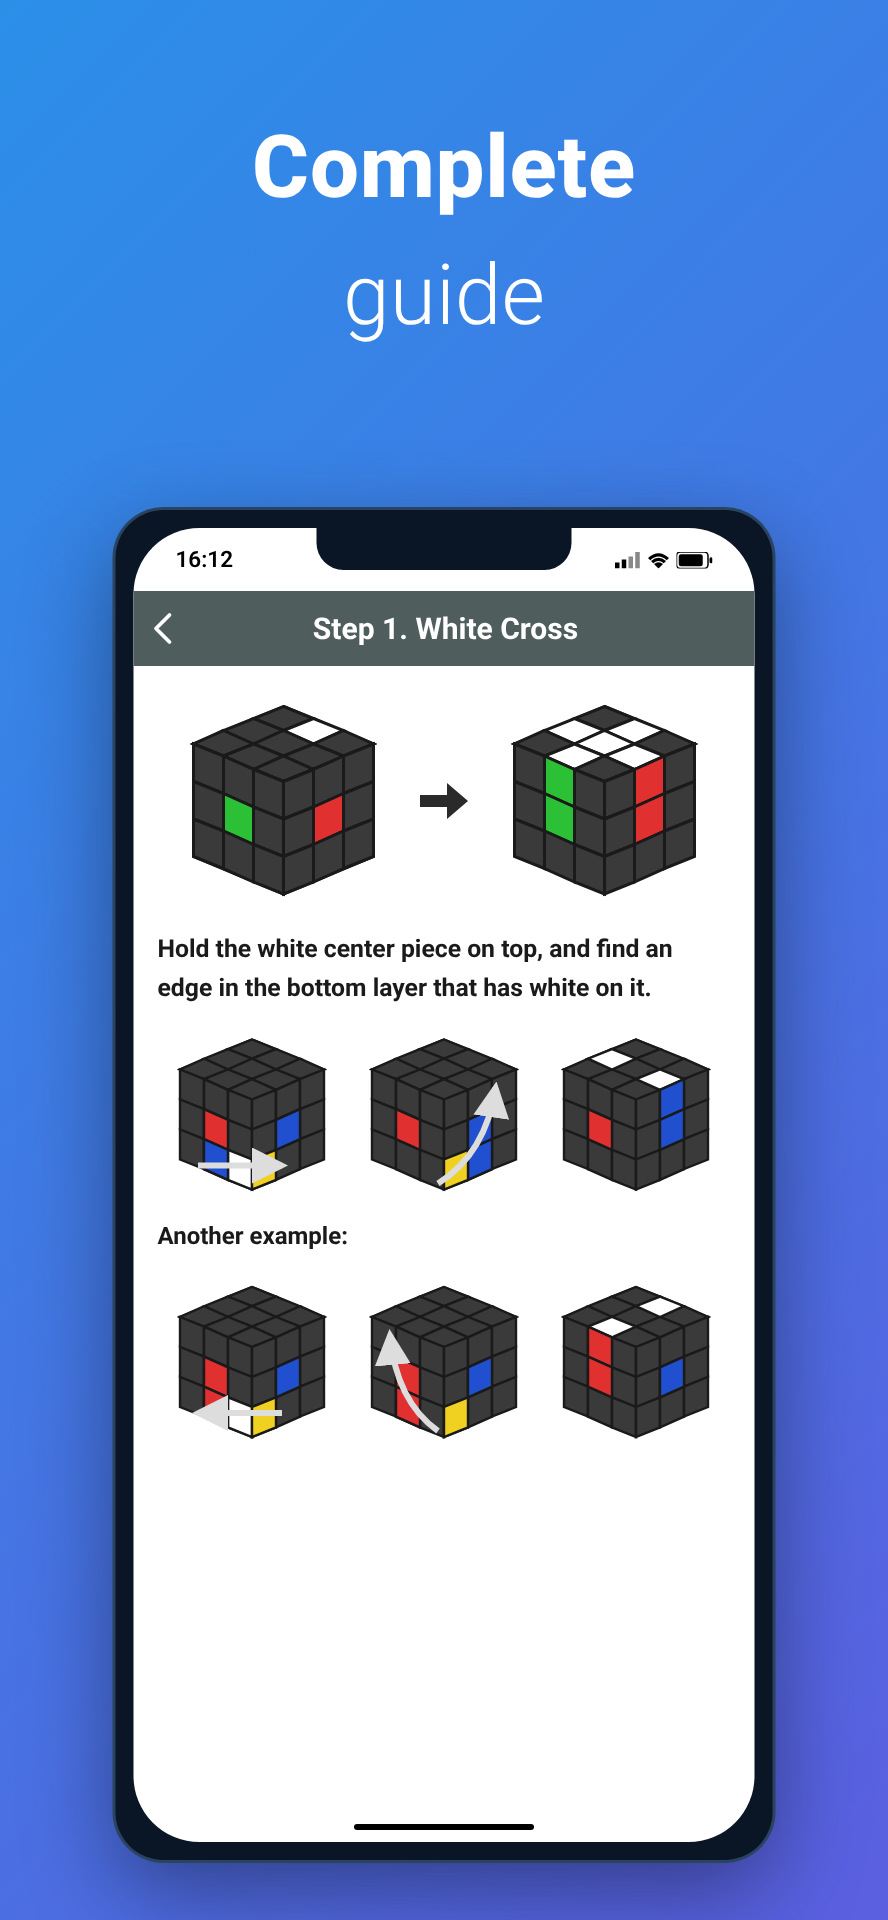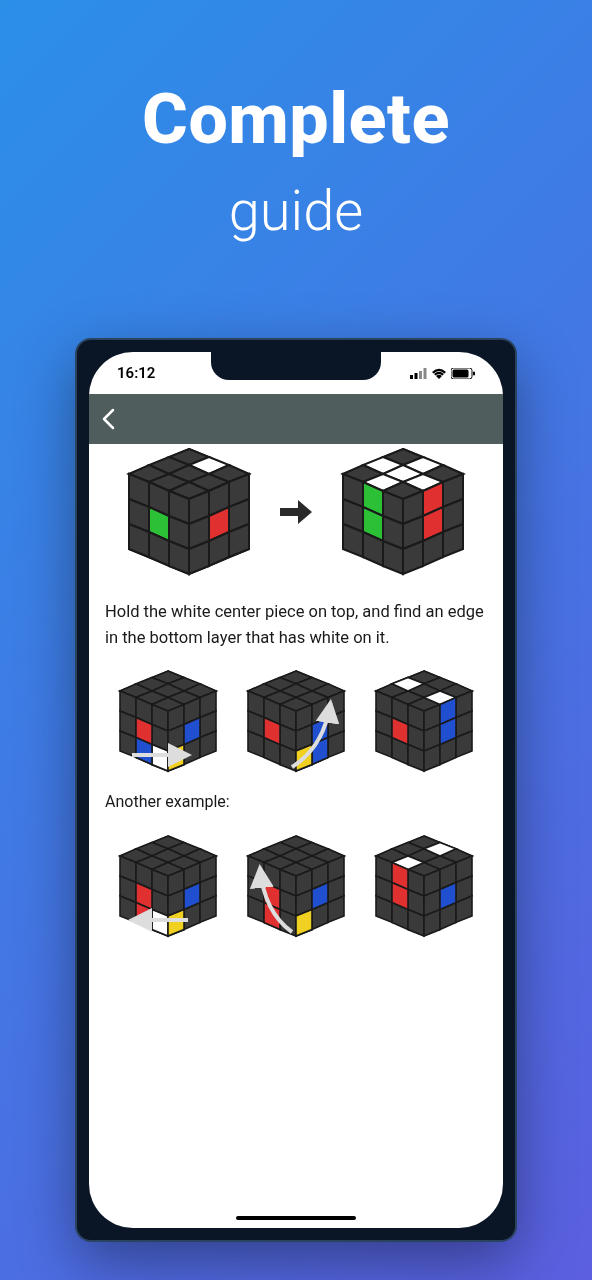--- a/index.html
+++ b/index.html
@@ -10,38 +10,38 @@
     font-family: -apple-system, BlinkMacSystemFont, "Segoe UI", Roboto, sans-serif;
     overflow: hidden;
     position: relative;
   }
   .hero {
     text-align: center;
     padding-top: 78px;
     color: #fff;
   }
   .hero-bold {
-    font-size: 70px;
+    font-size: 58px;
     font-weight: 800;
     letter-spacing: 0.5px;
   }
   .hero-light {
     font-size: 56px;
     font-weight: 300;
     margin-top: 18px;
   }
   .phone {
     position: absolute;
     top: 340px;
     left: 50%;
     transform: translateX(-50%);
     width: 438px;
     height: 900px;
     background: #0a1525;
-    border-radius: 14px;
+    border-radius: 32px;
     padding: 12px;
     box-shadow: 0 0 0 2px #2a4460, 0 20px 60px rgba(0,0,0,0.4);
   }
   .screen {
     width: 100%;
     height: 100%;
     background: #fff;
     border-radius: 44px;
     overflow: hidden;
     position: relative;
@@ -83,24 +83,25 @@
   }
   .nav-title {
     color: #fff;
     font-size: 20px;
     font-weight: 700;
     flex: 1;
     text-align: center;
     margin-right: 24px;
   }
   .content {
-    padding: 0 16px;
+    padding: 22px 16px;
     color: #1a1a1a;
     font-size: 16.5px;
     line-height: 1.55;
+    font-weight: bold;
   }
   .cubes-row {
     display: flex;
     align-items: center;
     justify-content: center;
     gap: 14px;
     margin-bottom: 20px;
   }
   .cubes-row.tight { gap: 8px; margin-bottom: 14px; margin-top: 16px;}
   .para { margin-bottom: 2px; }
@@ -148,20 +149,21 @@
           </svg>
       </span>
     </div>
 
     <div class="nav-bar">
       <span class="back-chevron">
         <svg width="14" height="22" viewBox="0 0 14 22">
             <path d="M12 2 L3 11 L12 20" fill="none" stroke="#fff" stroke-width="2.5" stroke-linecap="round" stroke-linejoin="round"></path>
           </svg>
       </span>
+      <span class="nav-title">Step 1. White Cross</span>
     </div>
 
     <div class="content">
 
       <div class="cubes-row">
 
         <svg width="150" height="135" viewBox="0 0 150 135">
           <g id="cubeA">
 
             <path d="M75 5 L135 30 L75 55 L15 30 Z" fill="#3a3a3a" stroke="#1a1a1a" stroke-width="2"></path>

